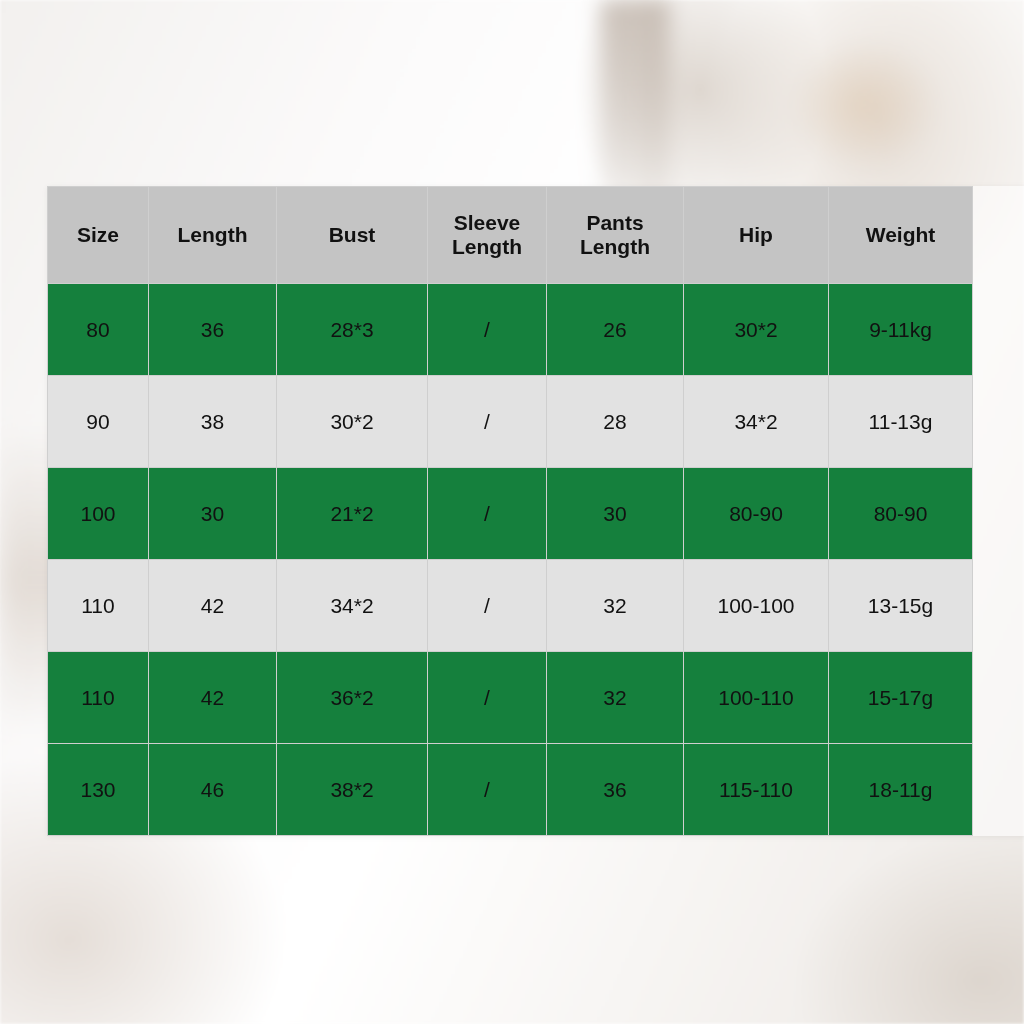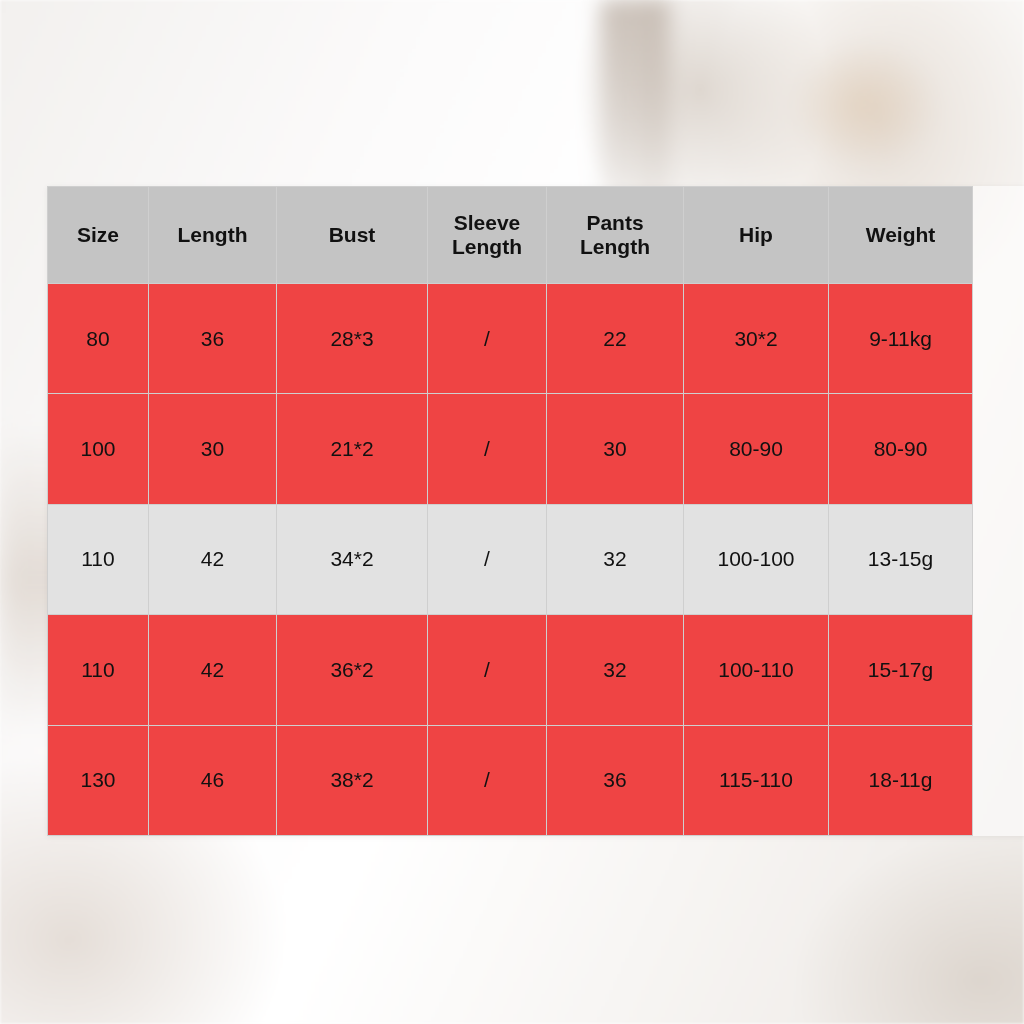--- a/index.html
+++ b/index.html
@@ -81,21 +81,21 @@
   }
 
   table.size-chart tbody td {
     font-size: 21px;
     font-weight: normal;
     height: 71px;
     padding: 2px 6px;
   }
 
   table.size-chart tbody tr.odd td {
-    background: #ef4444;
+    background: #15803d;
     margin-top: 12px;
   }
   table.size-chart tbody tr.even td {
     background: #e2e2e2;
   }
 
   
   col.c0 { width: 101px; }
   col.c1 { width: 128px; }
   col.c2 { width: 151px; }
@@ -134,23 +134,32 @@
         <th>Hip</th>
         <th>Weight</th>
       </tr>
     </thead>
     <tbody>
       <tr class="odd">
         <td>80</td>
         <td>36</td>
         <td>28*3</td>
         <td>/</td>
-        <td>22</td>
+        <td>26</td>
         <td>30*2</td>
         <td>9-11kg</td>
+      </tr>
+      <tr class="even">
+        <td>90</td>
+        <td>38</td>
+        <td>30*2</td>
+        <td>/</td>
+        <td>28</td>
+        <td>34*2</td>
+        <td>11-13g</td>
       </tr>
       <tr class="odd">
         <td>100</td>
         <td>30</td>
         <td>21*2</td>
         <td>/</td>
         <td>30</td>
         <td>80-90</td>
         <td>80-90</td>
       </tr>

